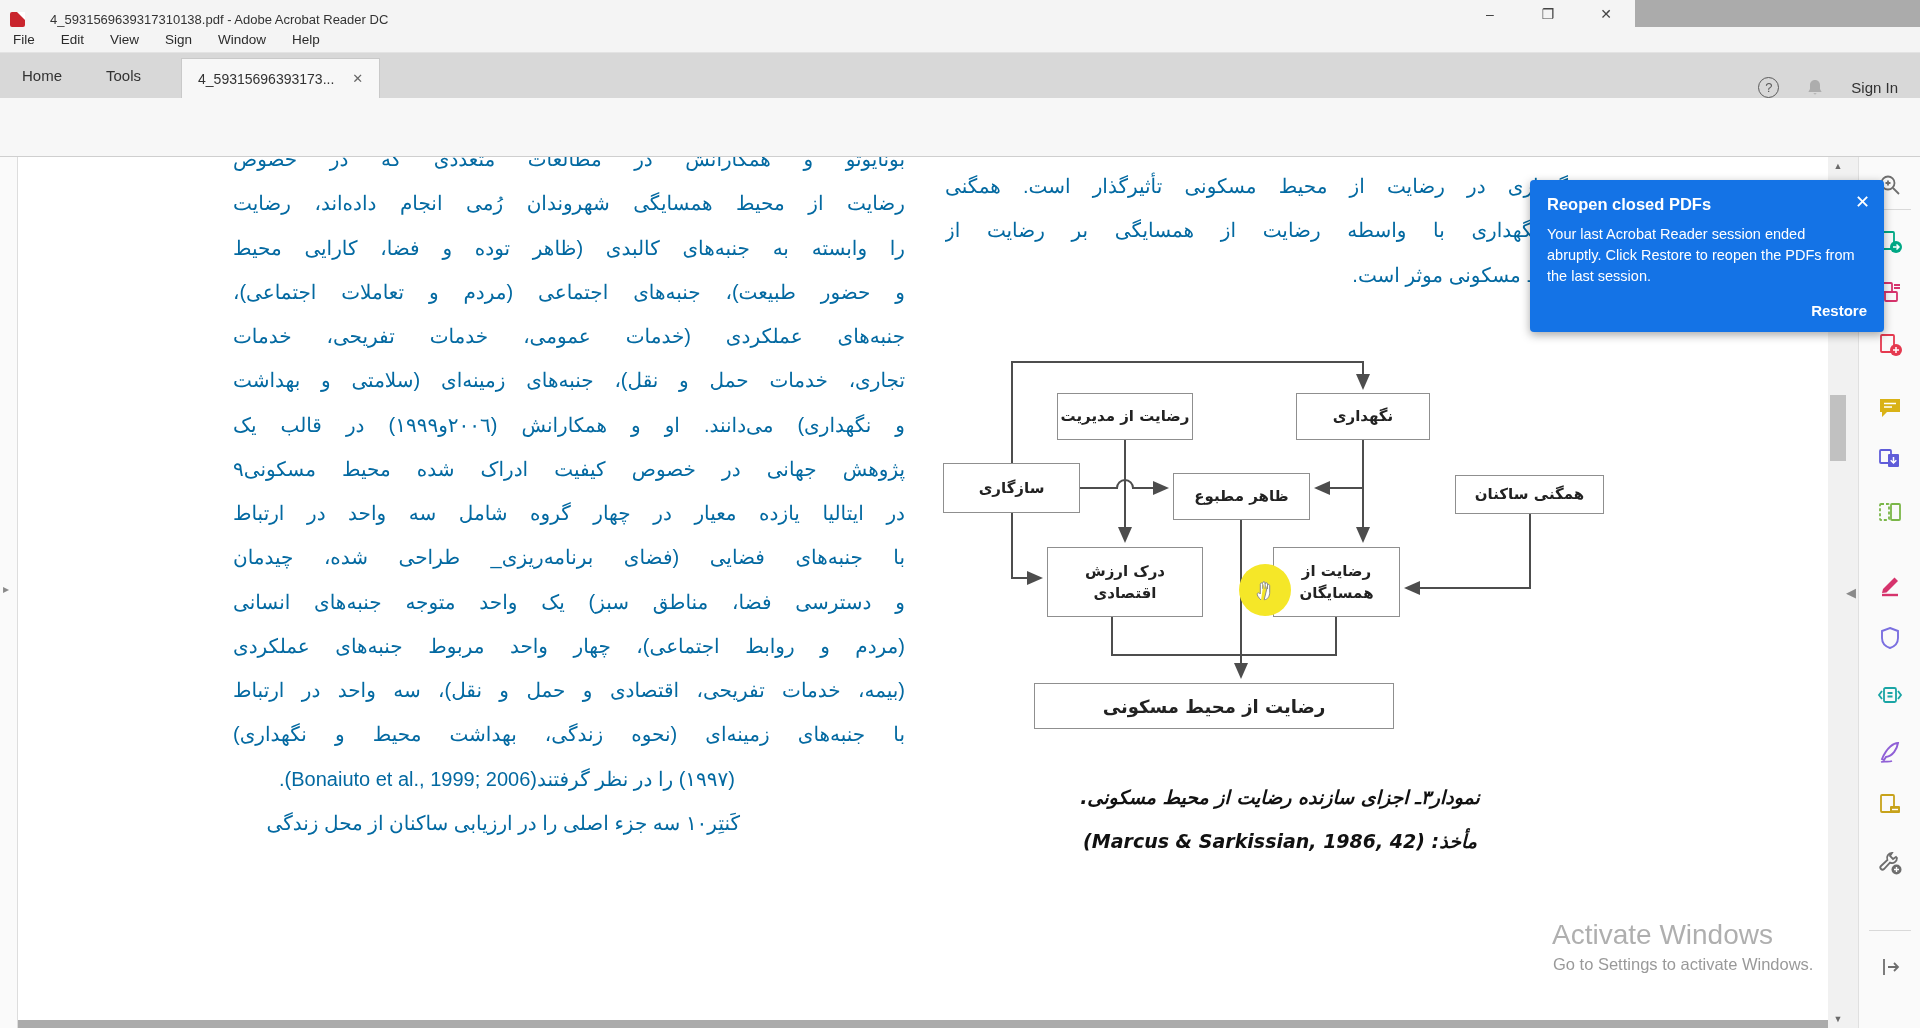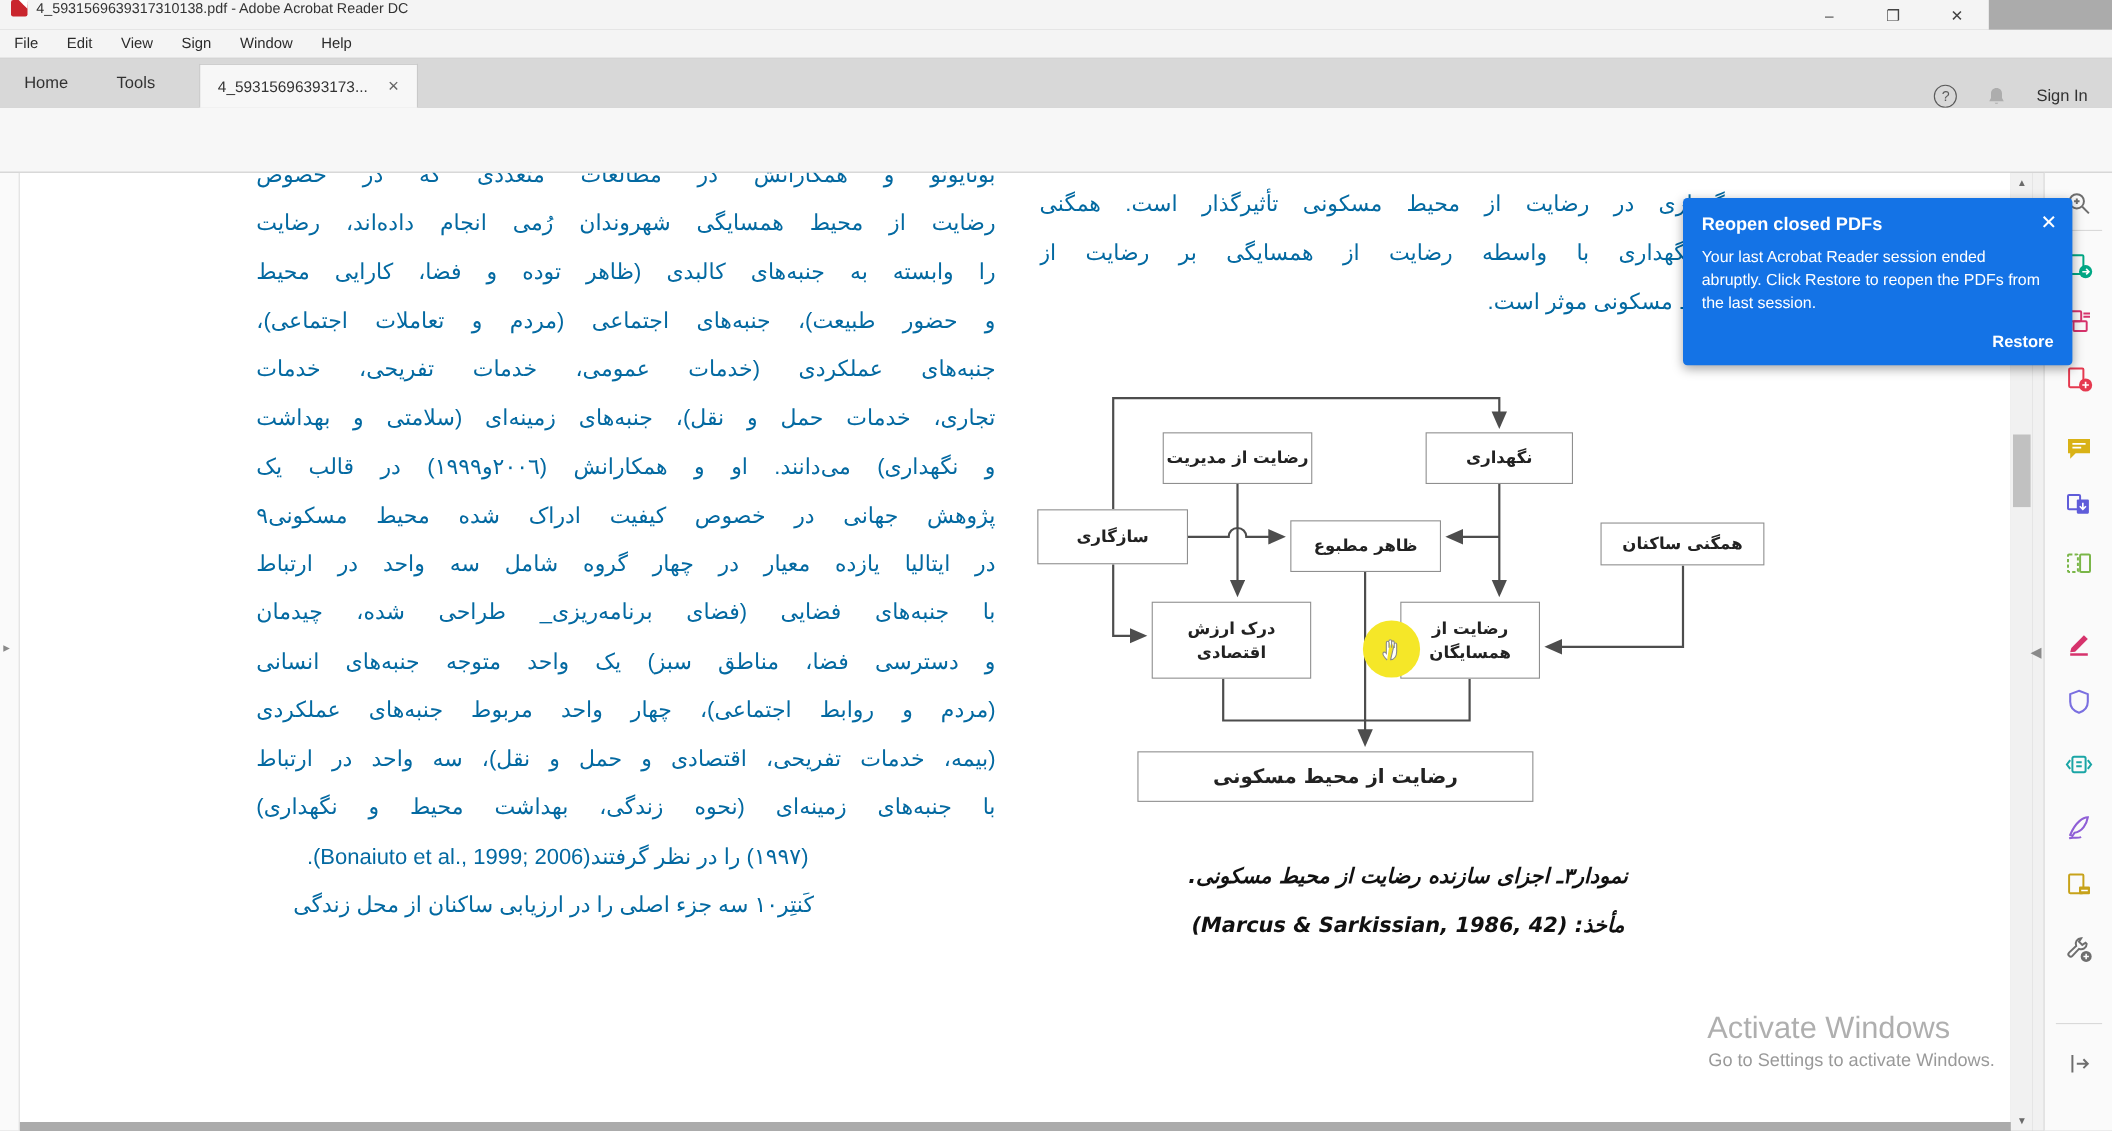--- a/index.html
+++ b/index.html
@@ -1,22 +1,22 @@
 <!DOCTYPE html>
 <html><head>
 <meta charset="utf-8">
 <style>
   * { margin:0; padding:0; box-sizing:border-box; }
   html,body { width:1920px; height:1028px; overflow:hidden; background:#ababab;
               font-family:"Liberation Sans", sans-serif; }
   .abs { position:absolute; }
 
   
-  #titlebar { position:absolute; left:0; top:0; width:1808px; height:27px; background:#f4f4f4;
-              display:flex; align-items:flex-start; font-size:13px; color:#333; }
+  #titlebar { position:absolute; left:0; top:0; width:1635px; height:27px; background:#f4f4f4;
+              display:flex; align-items:flex-end; font-size:13px; color:#333;gap:17px; }
   #pdf-badge { width:15px; height:15px; margin:0 8px 0 10px; background:#c9252d; border-radius:2px;
                position:relative; }
   #pdf-badge:before{content:""; position:absolute; right:0; top:0; border:4px solid #fff;
                border-left-color:transparent; border-bottom-color:transparent;}
   .wctl { width:58px; height:27px; display:flex; align-items:center; justify-content:center;
           font-size:14px; color:#444; }
   #win-controls { margin-left:auto; display:flex; }
   #menubar { position:absolute; left:0; top:27px; width:1920px; height:26px; background:#f4f4f4;
              border-bottom:1px solid #e3e3e3; display:flex; align-items:center; font-size:13.5px; color:#2b2b2b; }
   .menu-item { padding:0 13px; height:100%; display:flex; align-items:center; }
@@ -313,21 +313,21 @@
           <path d="M590 164 V238 H467" marker-end="url(#ah)"></path>
           <path d="M301 170 V326" marker-end="url(#ah)"></path>
           <path d="M172 267 V305 H396 V267"></path>
         </g>
       </svg>
       <div class="dnode" style="left:117px;top:43px;width:136px;height:47px">رضایت از مدیریت</div>
       <div class="dnode" style="left:356px;top:43px;width:134px;height:47px">نگهداری</div>
       <div class="dnode" style="left:3px;top:113px;width:137px;height:50px">سازگاری</div>
       <div class="dnode" style="left:233px;top:123px;width:137px;height:47px">ظاهر مطبوع</div>
       <div class="dnode" style="left:515px;top:125px;width:149px;height:39px">همگنی ساکنان</div>
-      <div class="dnode" style="left:107px;top:197px;width:145px;height:70px">
+      <div class="dnode" style="left:107px;top:197px;width:156px;height:70px">
         <span>درک ارزش</span>
         <span>اقتصادی</span>
       </div>
       <div class="dnode" style="left:333px;top:197px;width:127px;height:70px">
         <span>رضایت از</span>
         <span>همسایگان</span>
       </div>
       <div class="dnode" style="left:94px;top:333px;width:360px;height:46px;font-size:18px">رضایت از محیط مسکونی</div>
       <div id="cursor-hl">
         <svg width="26" height="26" viewBox="0 0 26 26">

